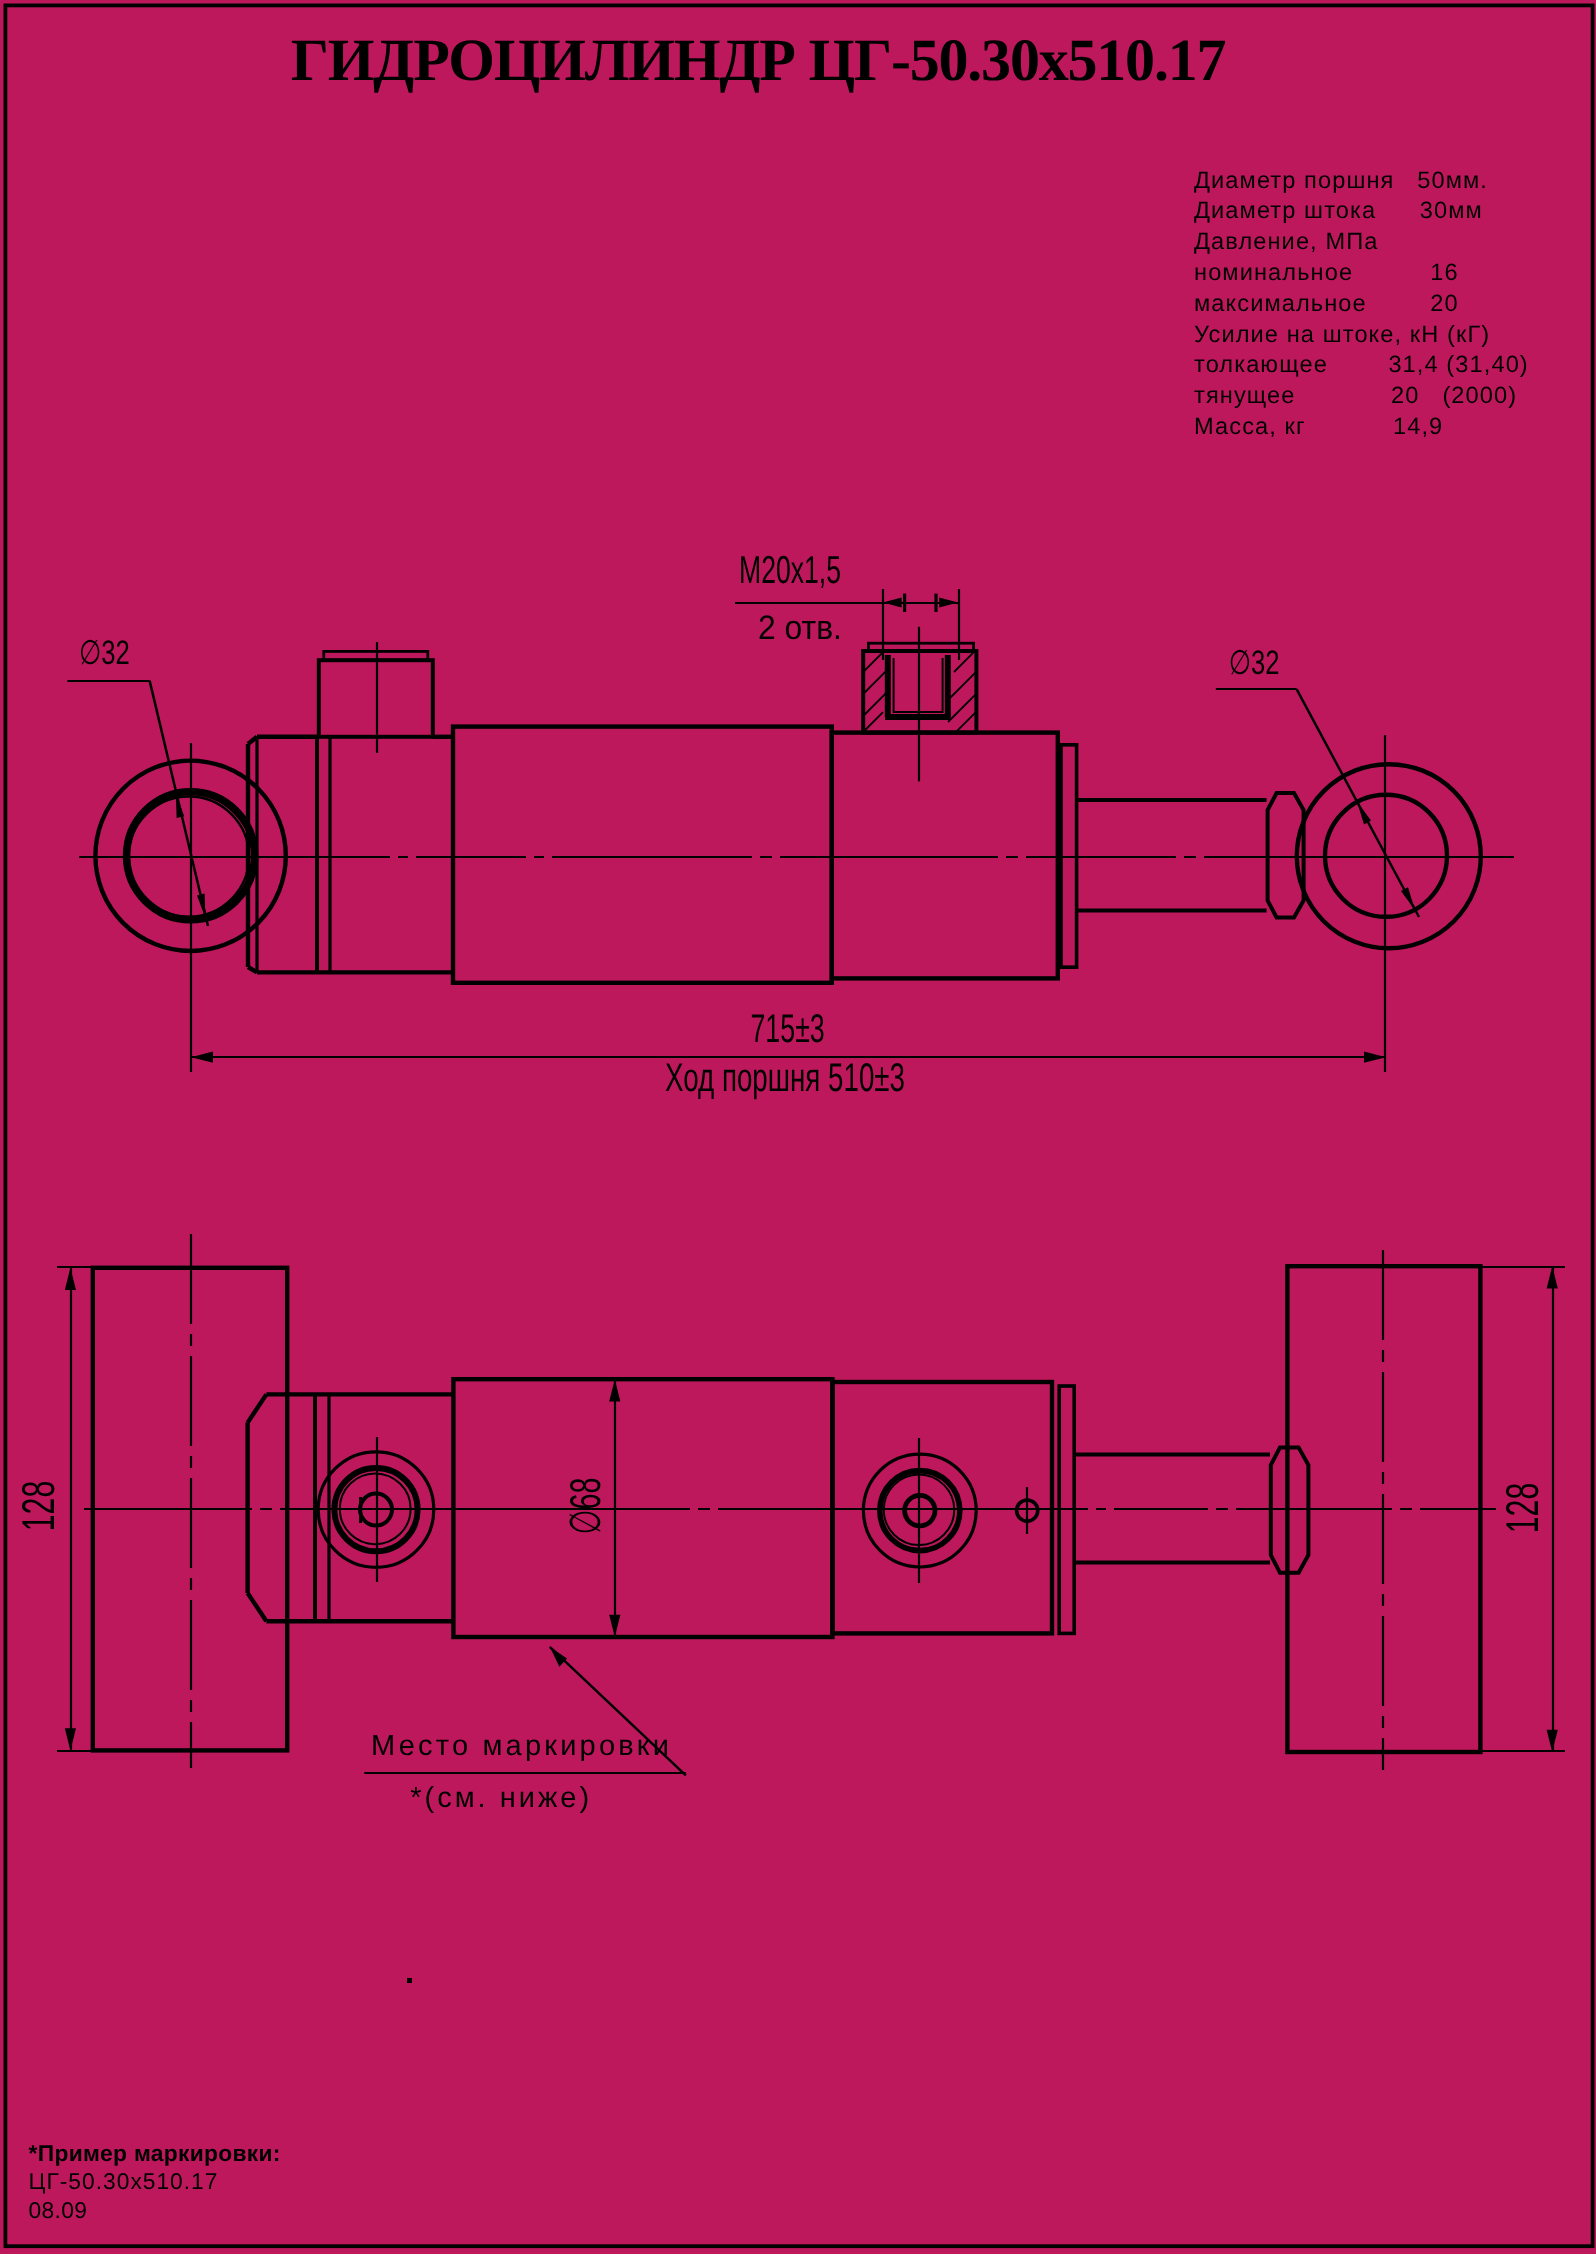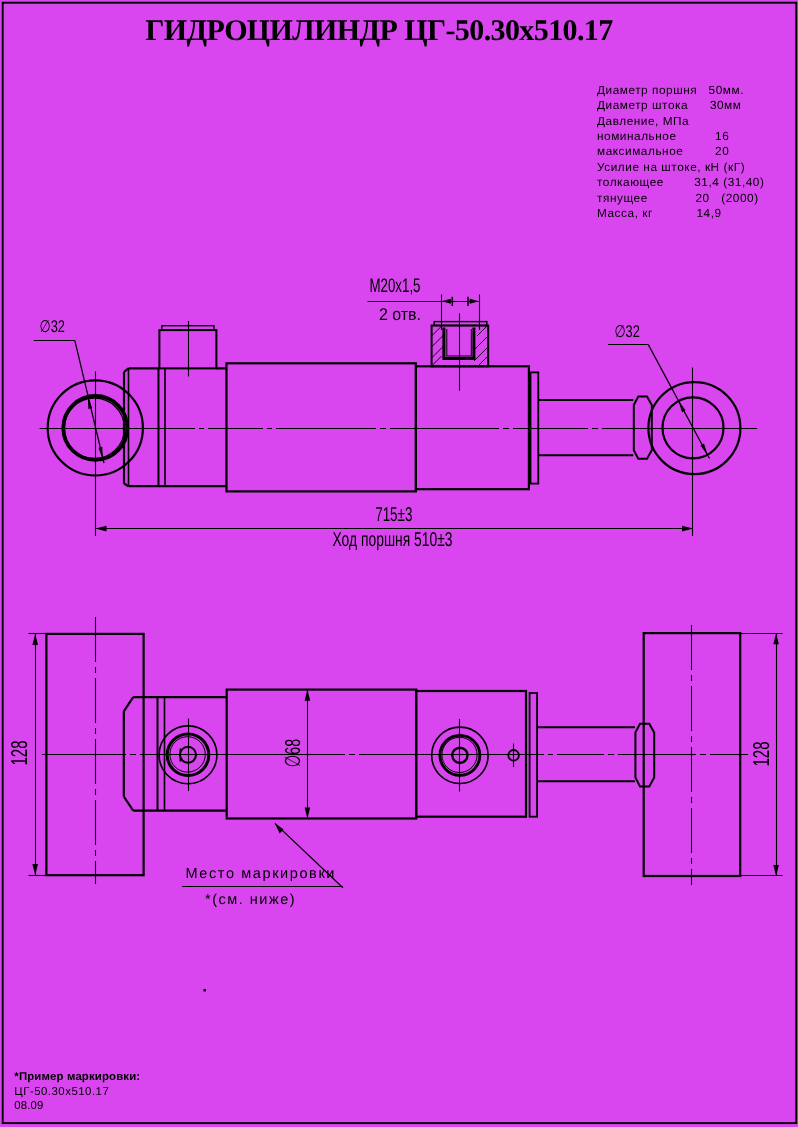--- a/index.html
+++ b/index.html
@@ -1,16 +1,16 @@
 <!DOCTYPE html>
 <html><head>
 <meta charset="utf-8">
 <style>
   html,body{margin:0;padding:0;background:#fff;}
-  #page{position:relative;width:798px;height:1127px;background:#d946ef;overflow:hidden;}
+  #page{position:relative;width:798px;height:1127px;background:#be185d;overflow:hidden;}
   svg{position:absolute;left:0;top:0;}
   text{font-family:"Liberation Sans",sans-serif;fill:#000;text-rendering:geometricPrecision;}
   .spec{font-size:11.8px;letter-spacing:0.55px;}
   .note{font-size:11.4px;letter-spacing:0.15px;}
 </style>
 </head>
 <body>
 <div id="page">
 <svg width="798" height="1127" viewBox="0 0 798 1127">
 

